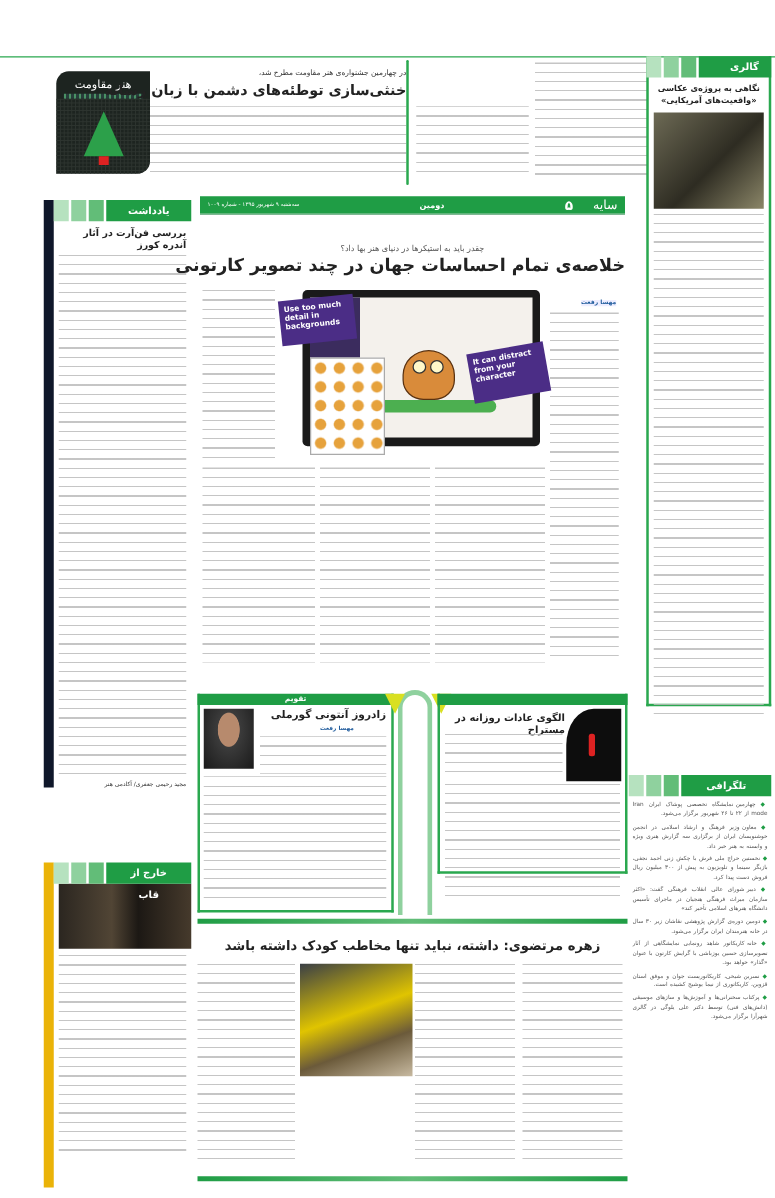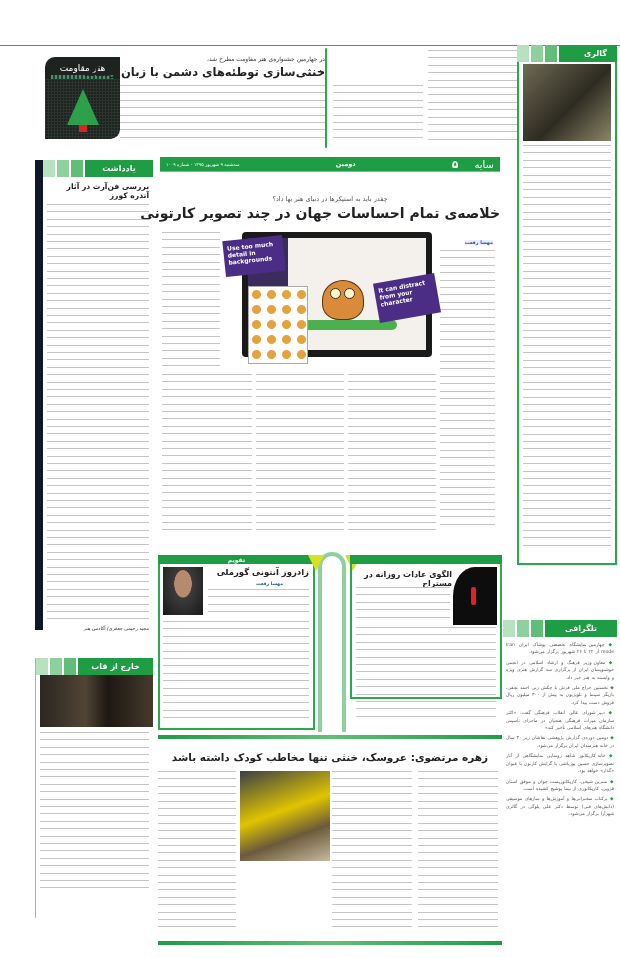--- a/index.html
+++ b/index.html
@@ -37,20 +37,21 @@
 <div class="abs lines" style="left:428px;top:50px;width:90px;height:94px"></div>
 <div class="abs" style="left:325px;top:48px;width:2px;height:100px;background:#2aa84f;border-radius:2px"></div>
 
 <div class="abs frame" style="left:517px;top:45px;width:100px;height:520px;border-top:none">
   <div class="sec-head" style="margin:0 -2px">
     <div class="lbl"><span>گالری</span></div>
     <div class="sq" style="background:#62bd78"></div>
       <div class="sq" style="background:#8fd19e"></div>
       <div class="sq" style="background:#b6e2bf"></div>
   </div>
+  <div class="title" style="font-size:6.6px;line-height:9px;text-align:center;padding:5px 6px 3px">نگاهی به پروژه‌ی عکاسی «واقعیت‌های آمریکایی»</div>
   <div class="gray-photo" style="margin:2px 4px;height:77px"></div>
   <div class="lines" style="margin:4px 4px 0;height:405px"></div>
 </div>
 
 <div class="abs green" style="left:160px;top:157px;width:340px;height:14px;display:flex;align-items:center;justify-content:space-between;padding:0 6px">
   <div style="display:flex;align-items:center;gap:6px">
     <span style="color:#fff;font-size:10px;font-weight:normal">سایه</span>
     <span style="color:#fff;font-size:11px;font-weight:bold;margin-right:10px">۵</span>
   </div>
   <span style="color:#fff;font-size:6.5px;font-weight:bold">دومین</span>
@@ -88,21 +89,21 @@
     <div class="lbl" style="text-align:center"><span>یادداشت</span></div>
     <div class="sq" style="background:#62bd78"></div>
       <div class="sq" style="background:#8fd19e"></div>
       <div class="sq" style="background:#b6e2bf"></div>
   </div>
   <div class="title" style="font-size:7.6px;padding:5px 4px 2px;text-align:right">بررسی فن‌آرت در آثار آندره کورز</div>
   <div class="lines" style="margin:2px 4px;height:418px"></div>
   <div style="font-size:4.8px;color:#333;padding:2px 4px">مجید رحیمی جعفری/ آکادمی هنر</div>
 </div>
 
-<div class="abs" style="left:35px;top:658px;width:118px;height:260px;border-left:1px solid #eab308">
+<div class="abs" style="left:35px;top:690px;width:118px;height:260px;border-left:8px solid #eab308">
   <div class="sec-head">
     <div class="lbl" style="text-align:center"><span>خارج از قاب</span></div>
     <div class="sq" style="background:#62bd78"></div>
       <div class="sq" style="background:#8fd19e"></div>
       <div class="sq" style="background:#b6e2bf"></div>
   </div>
   <div style="margin:0 0 0 4px;height:52px;background:linear-gradient(90deg,#2b2620,#514535 40%,#1c1814 60%,#463a2c)"></div>
   <div class="lines" style="margin:5px 4px;height:160px"></div>
 </div>
 
@@ -128,21 +129,21 @@
   <div class="title" style="position:absolute;left:4px;top:15px;right:48px;font-size:8px;text-align:right">الگوی عادات روزانه در مستراح</div>
   <div style="position:absolute;right:3px;top:12px;width:44px;height:58px;background:#0d0d0d;border-radius:50% 0 0 0">
     <div style="position:absolute;left:18px;top:20px;width:5px;height:18px;background:#d22;border-radius:2px"></div>
   </div>
   <div class="lines" style="position:absolute;left:4px;top:32px;right:50px;height:34px"></div>
   <div class="lines" style="position:absolute;left:4px;top:72px;right:4px;height:96px"></div>
 </div>
 
 <div class="abs" style="left:158px;top:735px;width:344px;height:210px">
   <div style="height:4px;background:linear-gradient(90deg,#1f9d45,#62bd78,#1f9d45)"></div>
-  <div class="title" style="font-size:10.5px;text-align:center;margin-top:12px;white-space:nowrap">زهره مرتضوی: عروسک، خنثی تنها مخاطب کودک داشته باشد</div>
+  <div class="title" style="font-size:10.5px;text-align:center;margin-top:12px;white-space:nowrap">زهره مرتضوی: داشته، نباید تنها مخاطب کودک داشته باشد</div>
   <div class="lines" style="position:absolute;right:4px;top:36px;width:80px;height:158px"></div>
   <div class="lines" style="position:absolute;right:90px;top:36px;width:80px;height:158px"></div>
   <div style="position:absolute;left:82px;top:36px;width:90px;height:90px;background:linear-gradient(160deg,#3a3f46,#e0c400 45%,#6b5a3a 70%,#c7b9a0)"></div>
   <div class="lines" style="position:absolute;left:0;top:36px;width:78px;height:158px"></div>
   <div style="position:absolute;left:0;right:0;bottom:0;height:4px;background:linear-gradient(90deg,#1f9d45,#62bd78,#1f9d45)"></div>
 </div>
 
 <div class="abs" style="left:503px;top:620px;width:114px;height:330px">
   <div class="sec-head">
     <div class="lbl" style="text-align:center"><span>تلگرافی</span></div>

